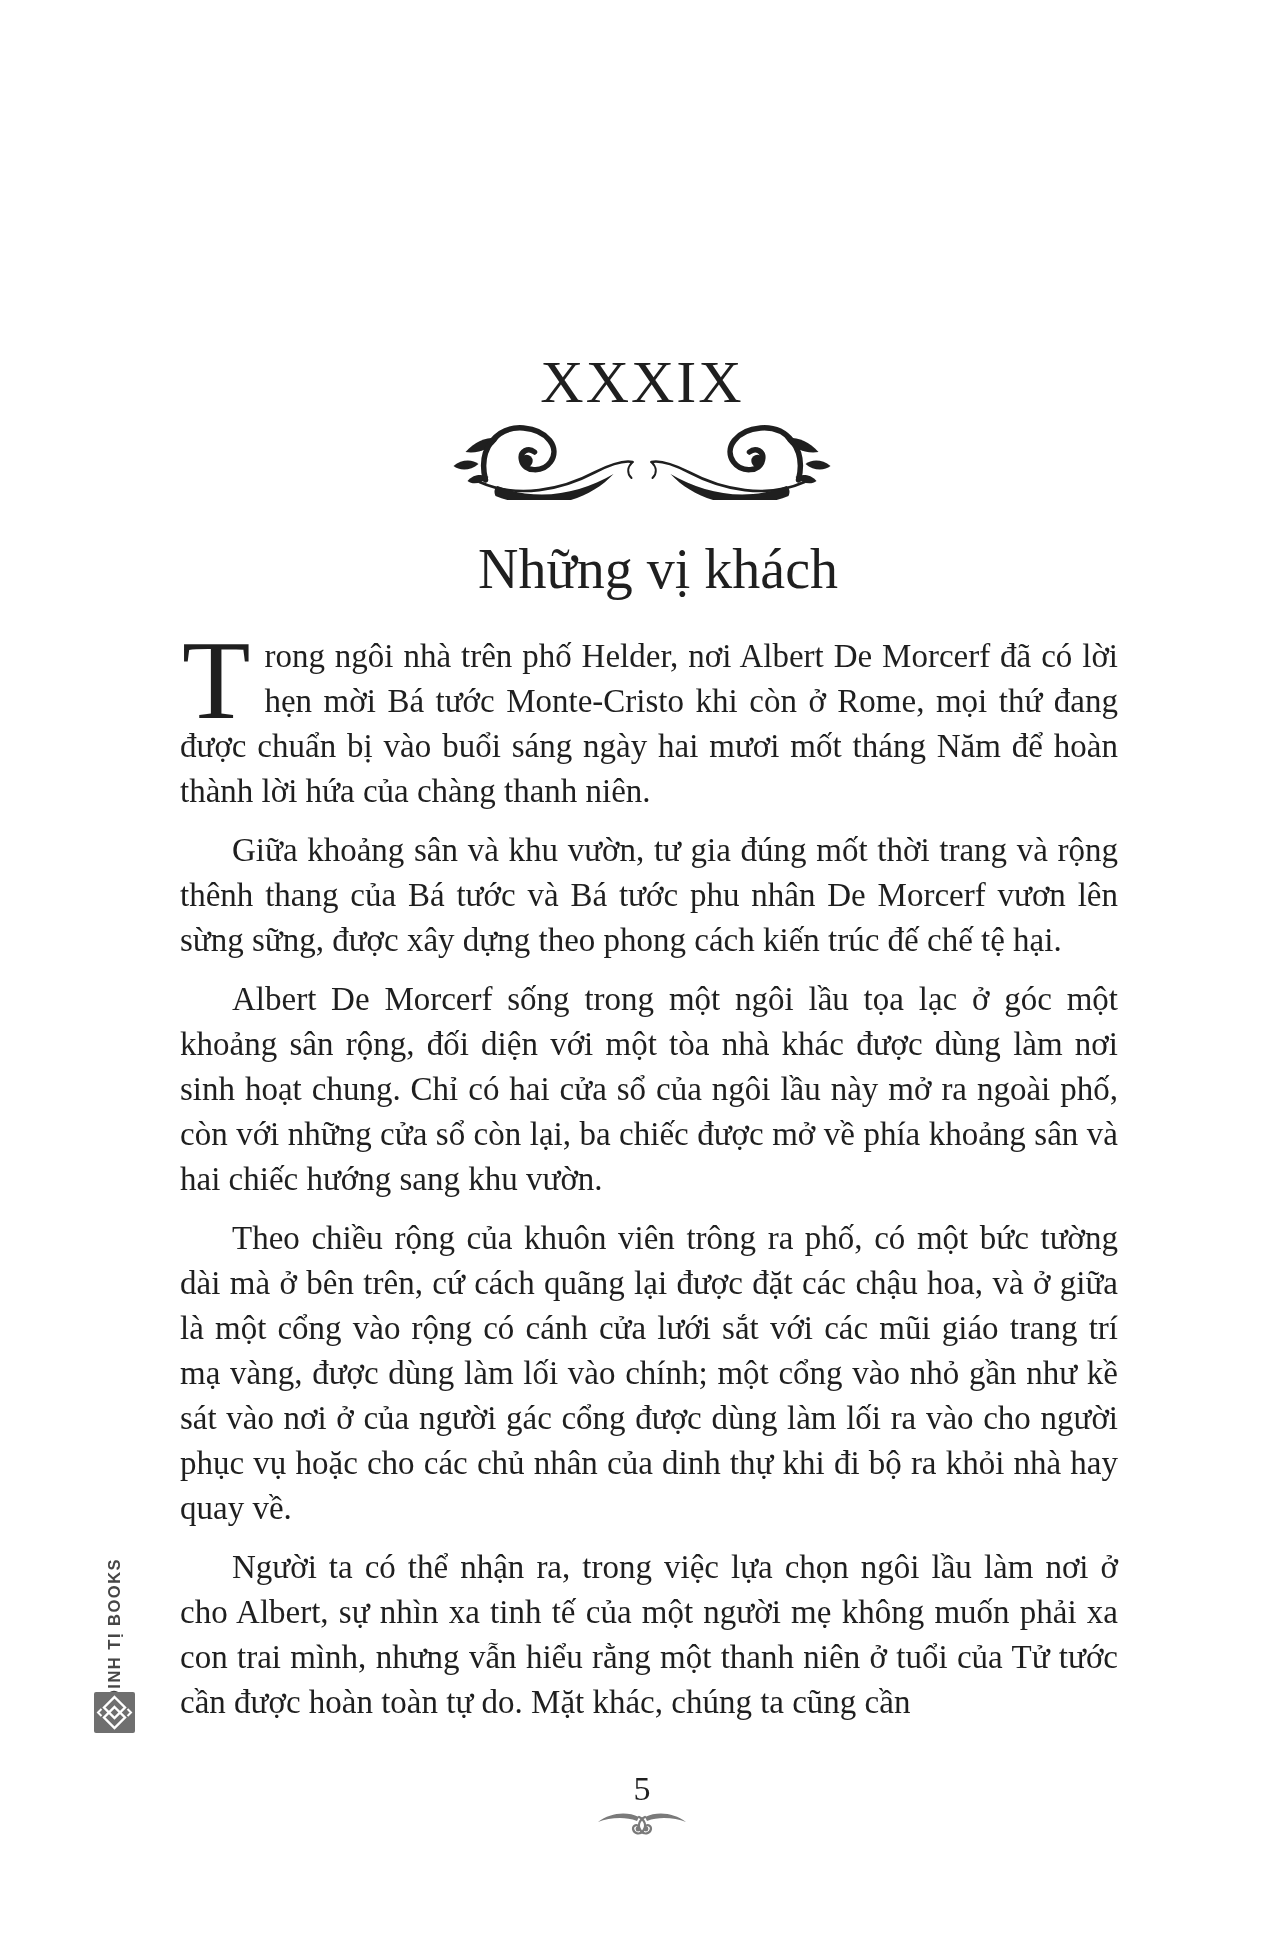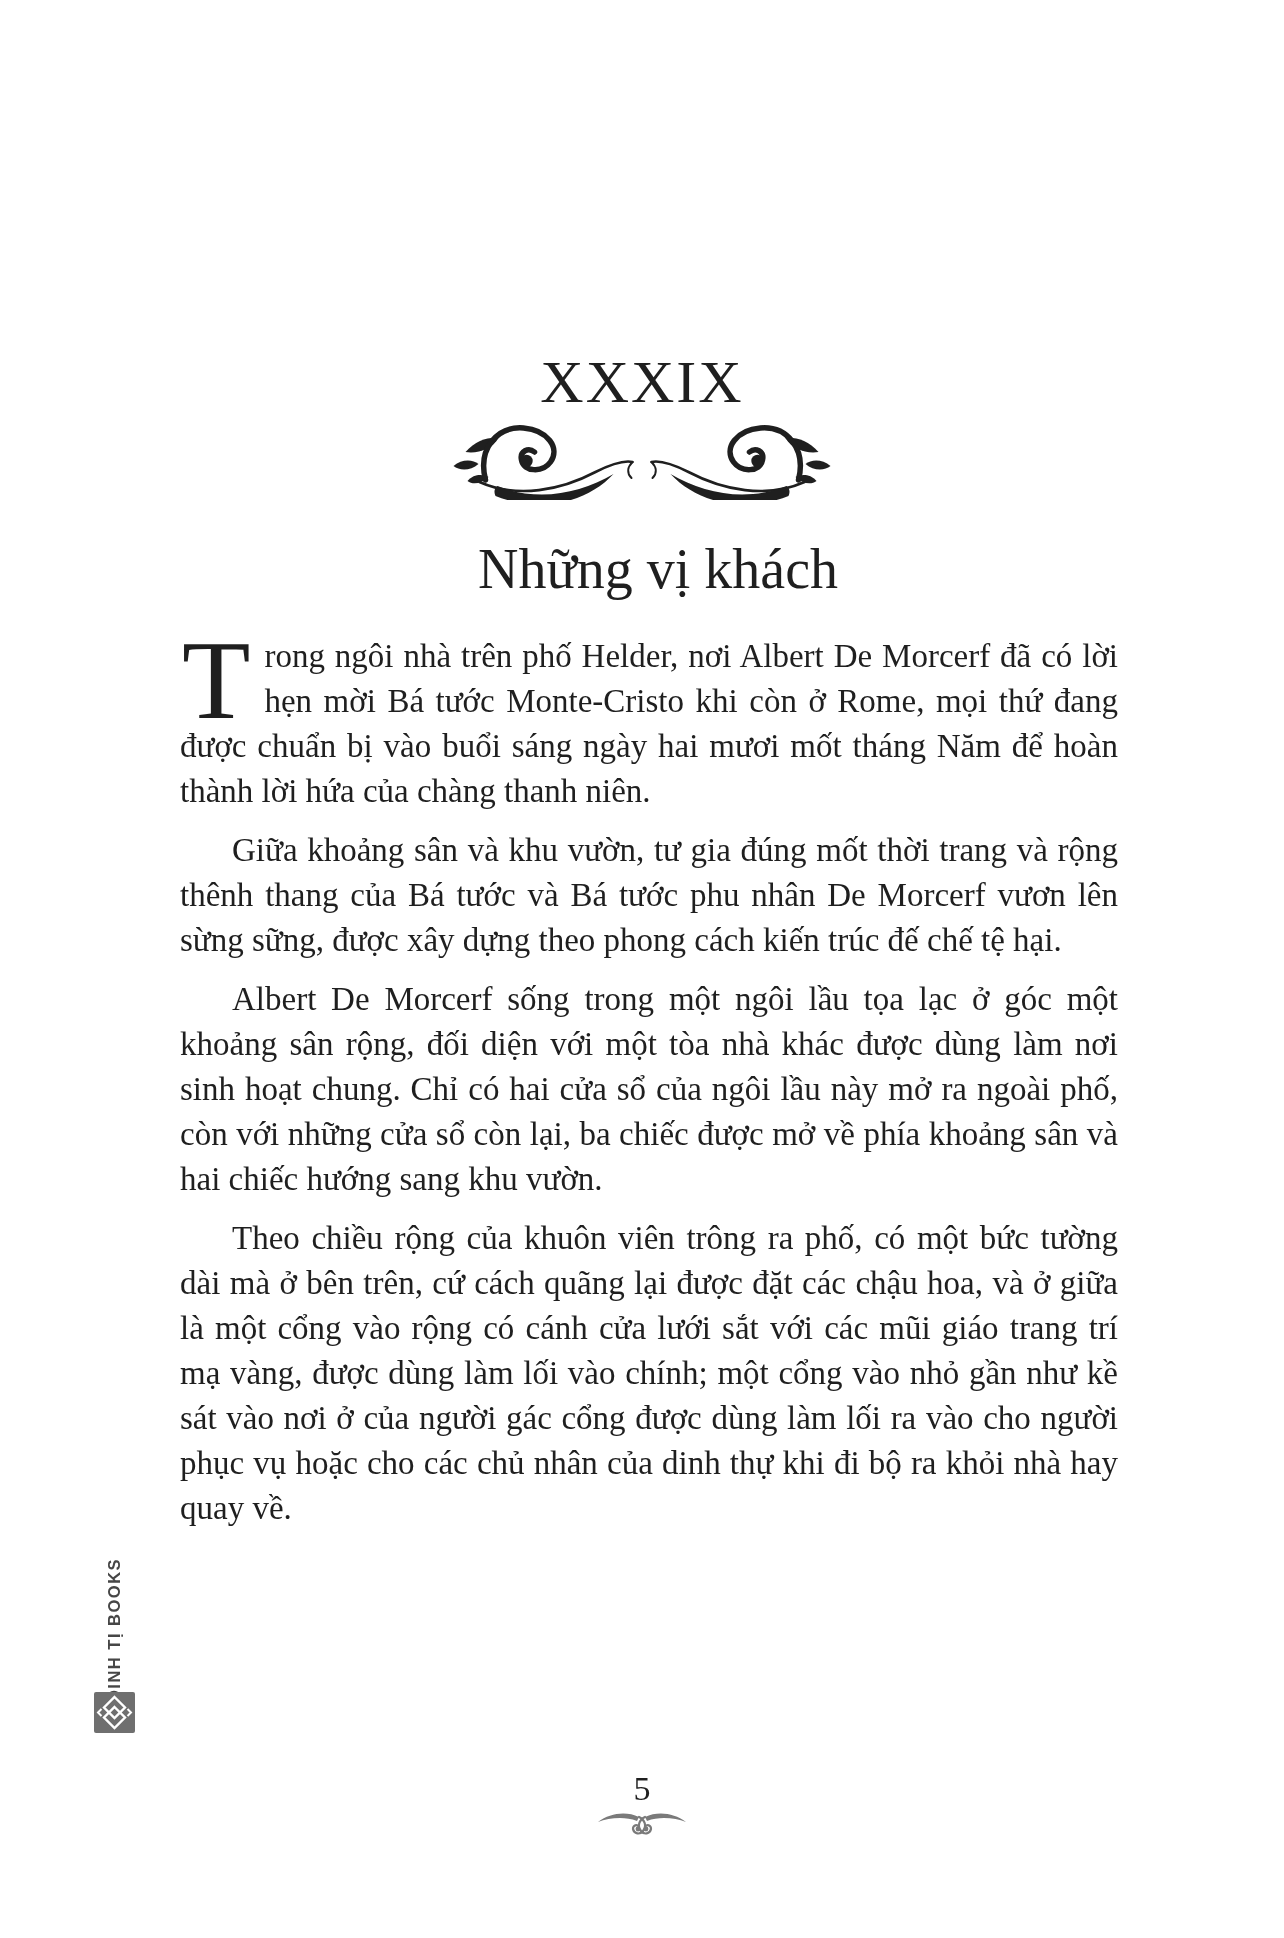--- a/index.html
+++ b/index.html
@@ -132,20 +132,21 @@
 
   <h2 class="chapter-title">Những vị khách</h2>
 
   <main class="body-text">
     <p class="first">
       <span class="dropcap">T</span><span>rong ngôi nhà trên phố Helder, nơi Albert De Morcerf đã có lời hẹn mời Bá tước Monte-Cristo khi còn ở Rome, mọi thứ đang được chuẩn bị vào buổi sáng ngày hai mươi mốt tháng Năm để hoàn thành lời hứa của chàng thanh niên.</span>
     </p>
     <p class="indent">Giữa khoảng sân và khu vườn, tư gia đúng mốt thời trang và rộng thênh thang của Bá tước và Bá tước phu nhân De Morcerf vươn lên sừng sững, được xây dựng theo phong cách kiến trúc đế chế tệ hại.</p>
     <p class="indent">Albert De Morcerf sống trong một ngôi lầu tọa lạc ở góc một khoảng sân rộng, đối diện với một tòa nhà khác được dùng làm nơi sinh hoạt chung. Chỉ có hai cửa sổ của ngôi lầu này mở ra ngoài phố, còn với những cửa sổ còn lại, ba chiếc được mở về phía khoảng sân và hai chiếc hướng sang khu vườn.</p>
     <p class="indent">Theo chiều rộng của khuôn viên trông ra phố, có một bức tường dài mà ở bên trên, cứ cách quãng lại được đặt các chậu hoa, và ở giữa là một cổng vào rộng có cánh cửa lưới sắt với các mũi giáo trang trí mạ vàng, được dùng làm lối vào chính; một cổng vào nhỏ gần như kề sát vào nơi ở của người gác cổng được dùng làm lối ra vào cho người phục vụ hoặc cho các chủ nhân của dinh thự khi đi bộ ra khỏi nhà hay quay về.</p>
+    <p class="indent">Người ta có thể nhận ra, trong việc lựa chọn ngôi lầu làm nơi ở cho Albert, sự nhìn xa tinh tế của một người mẹ không muốn phải xa con trai mình, nhưng vẫn hiểu rằng một thanh niên ở tuổi của Tử tước cần được hoàn toàn tự do. Mặt khác, chúng ta cũng cần</p>
   </main>
 
   <div class="page-number">5</div>
 
   <svg class="footer-flourish" width="92" height="30" viewBox="0 0 92 30" fill="#7a7a7a" stroke="none">
     <g id="foot-half">
       <path d="M2 13 C14 4 30 2 43 8 L41 12 C28 7 13 9 2 13 Z"></path>
       <path d="M43 8 C49 11 51 17 47 22 C44 26 38 25 37 20 C37 16 41 15 43 18" fill="none" stroke="#7a7a7a" stroke-width="2.2" stroke-linecap="round"></path>
       <circle cx="42" cy="20" r="2.4"></circle>
     </g>

